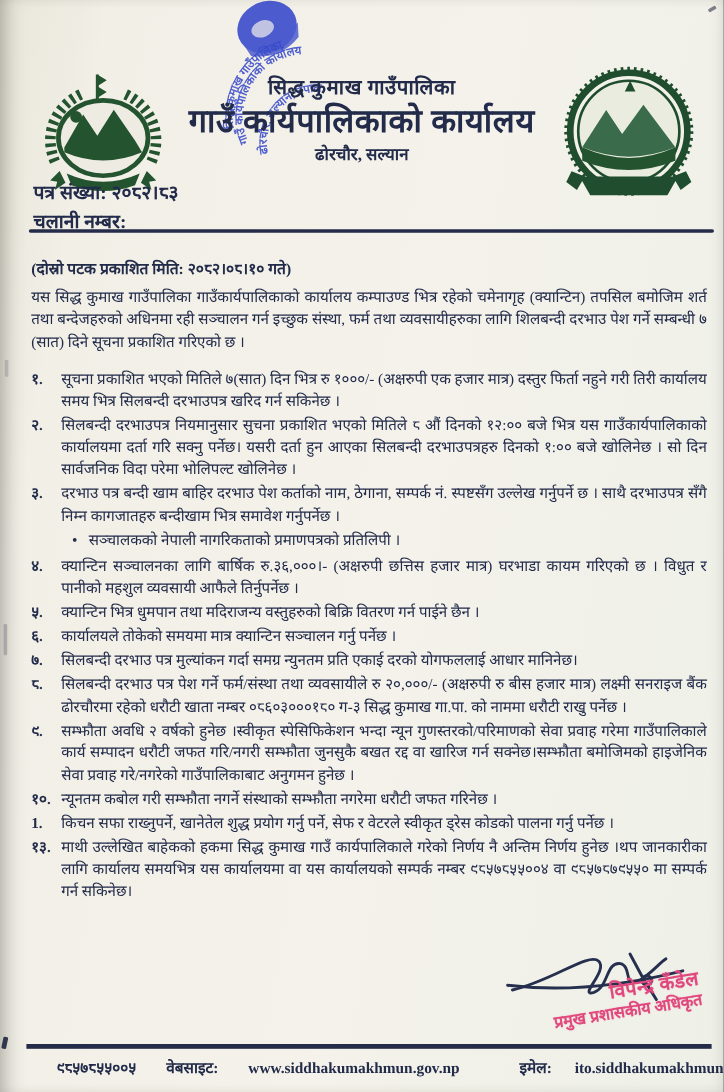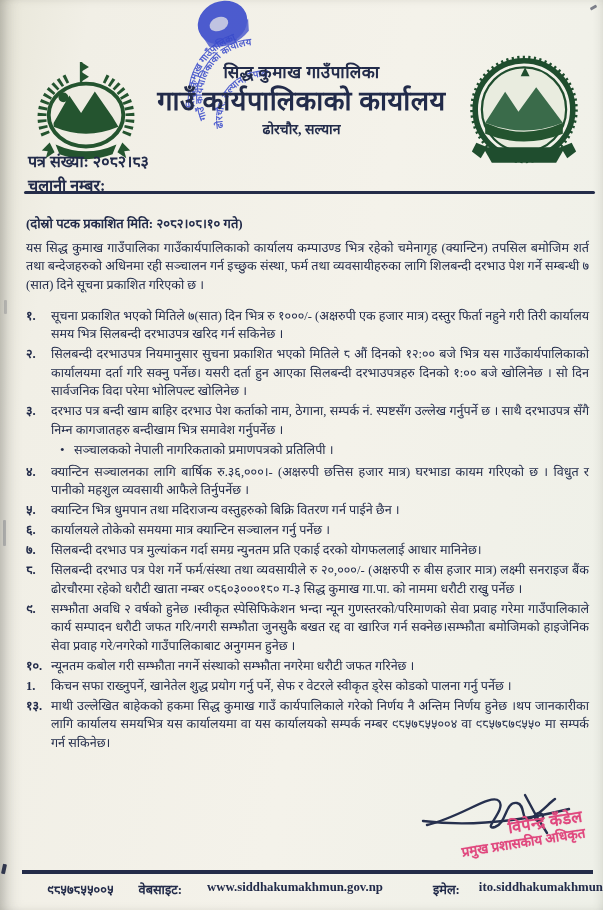--- a/index.html
+++ b/index.html
@@ -38,21 +38,21 @@
   ol.terms .li-text{flex:1;text-align:justify;}
   ul.subs{list-style:none;margin:2px 0 2px 0;padding-left:34px;}
   ul.subs li{position:relative;padding-left:14px;margin-top:2px;}
   ul.subs li::before{content:"•";position:absolute;left:0;top:0;font-size:13px;}
   
   .sig-wrap{position:absolute;right:18px;bottom:28px;width:200px;height:95px;pointer-events:none;}
   .sig-scribble{position:absolute;right:14px;top:0;width:150px;height:58px;}
   .sig-stamp{position:absolute;right:0;top:36px;width:200px;transform:rotate(-9deg);color:#e0487e;text-align:right;line-height:1.15;text-shadow:0 0 1px rgba(224,72,126,.35);}
   .sig-name{font-size:16px;font-weight:800;letter-spacing:.5px;}
   .sig-title{font-size:13.5px;font-weight:700;}
-  .footer{position:absolute;left:22px;right:10px;bottom:12px;border-top:4px solid #242c49;padding-top:6px;display:flex;align-items:flex-start;gap:25px;font-size:12.8px;font-weight:700;white-space:nowrap;}
+  .footer{position:absolute;left:22px;right:10px;bottom:12px;border-top:4px solid #242c49;padding-top:6px;display:flex;align-items:flex-end;gap:25px;font-size:12.8px;font-weight:700;white-space:nowrap;}
   .phone-icon{display:inline-block;width:11px;height:16px;background:#1b2138;border-radius:2px;position:relative;}
   .phone-icon::after{content:"";position:absolute;left:2px;top:2px;right:2px;height:9px;background:#f1efe6;opacity:.25;}
   .speck{position:absolute;background:#30364d;border-radius:1px;}
   .sp1{left:2px;bottom:36px;width:4px;height:10px;transform:rotate(12deg);}
   .sp2{right:6px;top:6px;width:7px;height:3px;transform:rotate(-30deg);opacity:.6;}
   .sp3{left:3px;top:520px;width:3px;height:26px;opacity:.25;}
   .sp4{left:4px;top:300px;width:3px;height:14px;opacity:.2;}
 </style>
 </head>
 <body>

